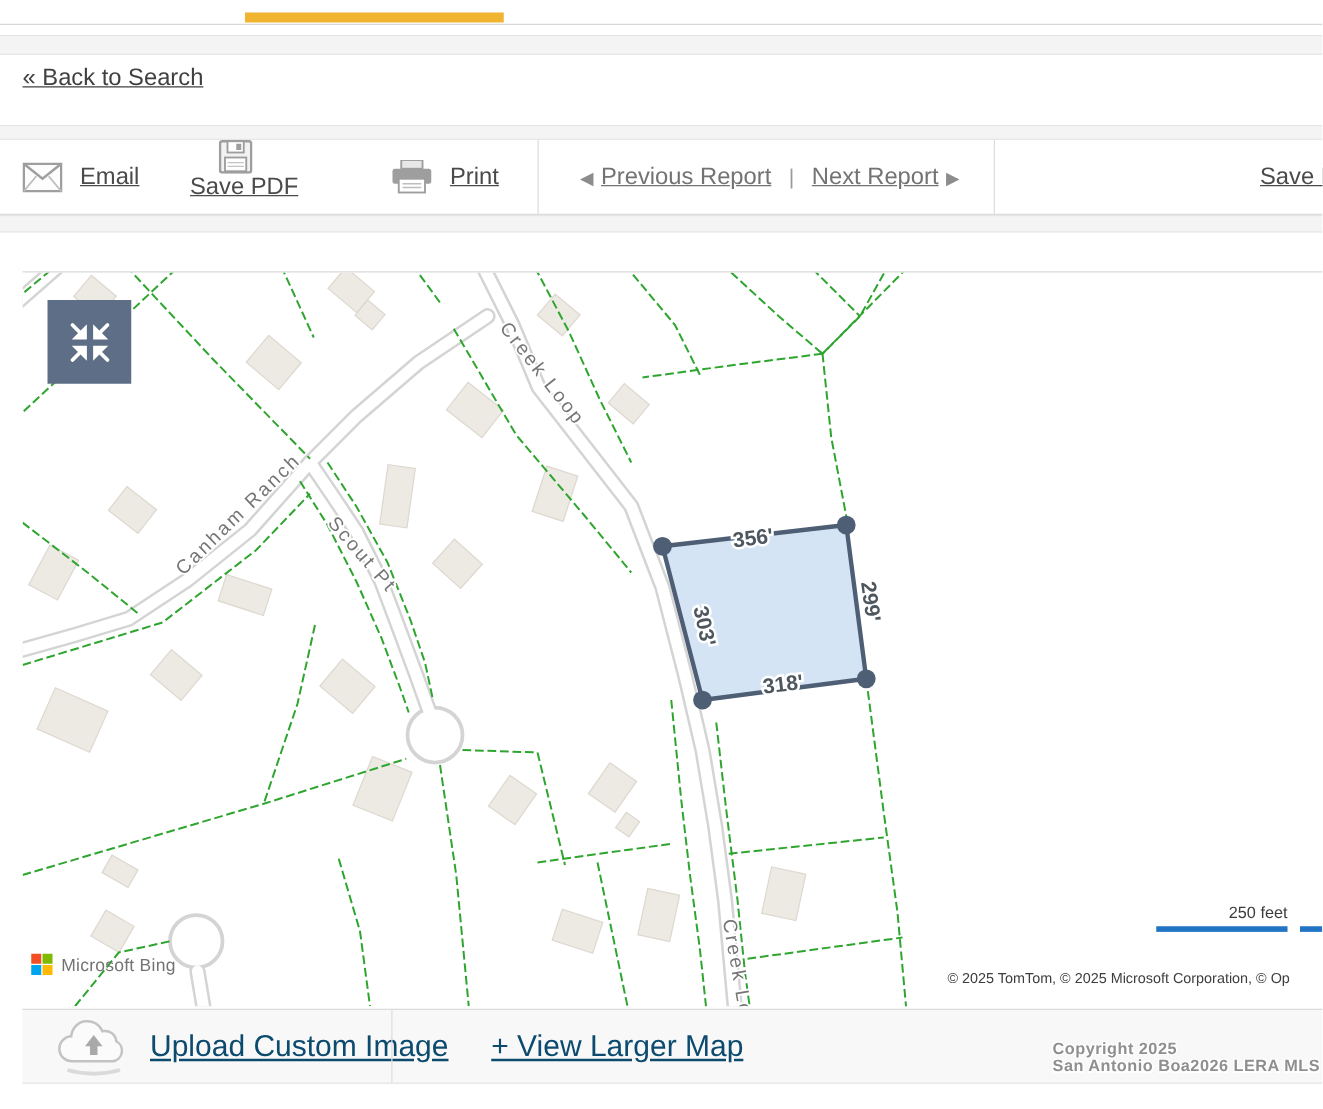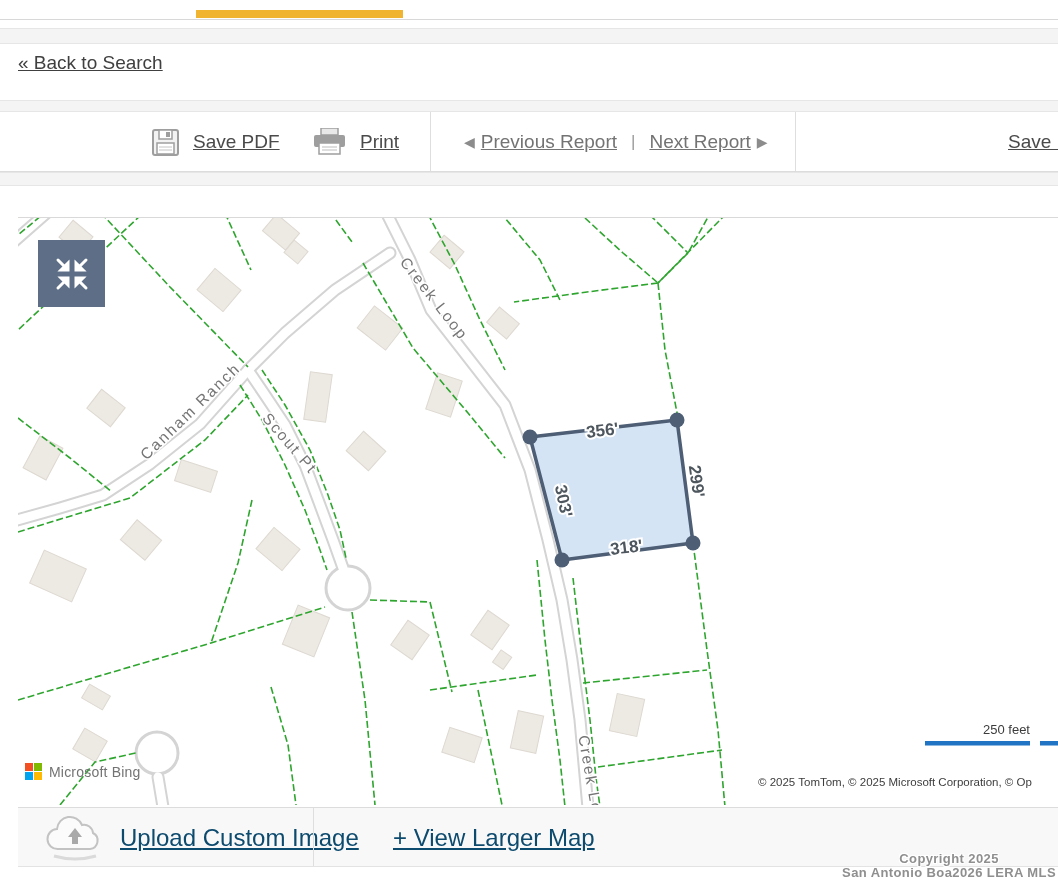--- a/index.html
+++ b/index.html
@@ -44,42 +44,52 @@
 
   .expand-btn { left:38px; top:240px; width:67px; height:67px; background:#5d6e86;
                 display:flex; align-items:center; justify-content:center; cursor:pointer; }
 
   
   .footerbar { top:807px; left:18px; right:0; height:60px; background:#f8f8f8;
                border-top:1px solid #dcdcdc; border-bottom:1px solid #e3e3e3; }
   .fb-link { font-size:24px; color:#0c4a6e; text-decoration:underline; cursor:pointer; white-space:nowrap; }
   .fb-sep { position:absolute; left:295px; top:0; bottom:0; width:1px; background:#dedede; }
 
-  .watermark { right:2px; top:852px; text-align:center; font-size:13px; font-weight:700;
+  .watermark { right:2px; top:832px; text-align:left; font-size:13px; font-weight:700;
                color:#8f8f8f; line-height:14px; letter-spacing:.4px;
                text-shadow:1px 1px 0 #fff,-1px -1px 0 #fff,1px -1px 0 #fff,-1px 1px 0 #fff; }
 </style>
 </head>
 <body>
 
 <div class="abs topbar">
   <div class="abs tab-indicator" style="background: rgb(240, 180, 49);"></div>
 </div>
 <div class="abs band band1"></div>
 
 <div class="abs backrow">
   <a class="backlink">« Back to Search</a>
 </div>
 
 <div class="abs band band2"></div>
 
 <div class="abs toolbar">
 
-
-  <div class="tb-item" style="left:152px;">
+  <div class="tb-item" style="left:18px;">
+    <span class="tb-ico">
+      <svg width="32" height="24" viewBox="0 0 32 24">
+        <rect x="1" y="1" width="30" height="22" fill="#fdfdfd" stroke="#9e9e9e" stroke-width="2"></rect>
+        <path d="M1,1 L16,13 L31,1" fill="none" stroke="#9e9e9e" stroke-width="2"></path>
+        <path d="M1,23 L11,11 M31,23 L21,11" fill="none" stroke="#bdbdbd" stroke-width="1.5"></path>
+      </svg>
+    </span>
+    <span class="tb-link">Email</span>
+  </div>
+
+  <div class="tb-item" style="left:152px;flex-direction:column;">
     <span class="tb-ico">
       <svg width="27" height="27" viewBox="0 0 27 27">
         <rect x="1" y="1" width="25" height="25" rx="2" fill="#f2f2f2" stroke="#9e9e9e" stroke-width="2"></rect>
         <rect x="7" y="1" width="13" height="9" fill="#fff" stroke="#9e9e9e" stroke-width="1.5"></rect>
         <rect x="14" y="3" width="4" height="5" fill="#9e9e9e"></rect>
         <rect x="5" y="14" width="17" height="11" fill="#fff" stroke="#9e9e9e" stroke-width="1.5"></rect>
         <path d="M7,18 h13 M7,21 h13" stroke="#c4c4c4" stroke-width="1"></path>
       </svg>
     </span>
     <span class="tb-link">Save PDF</span>

